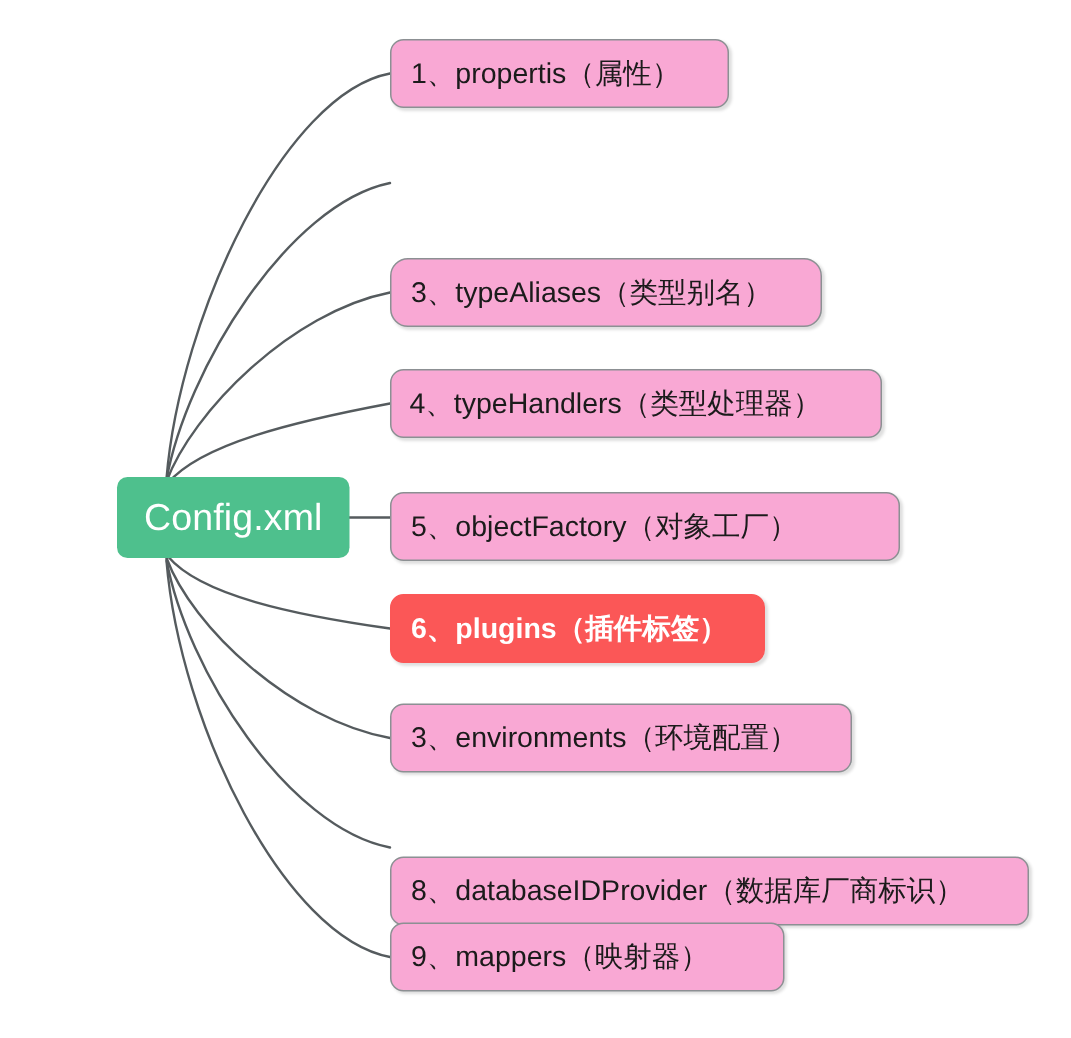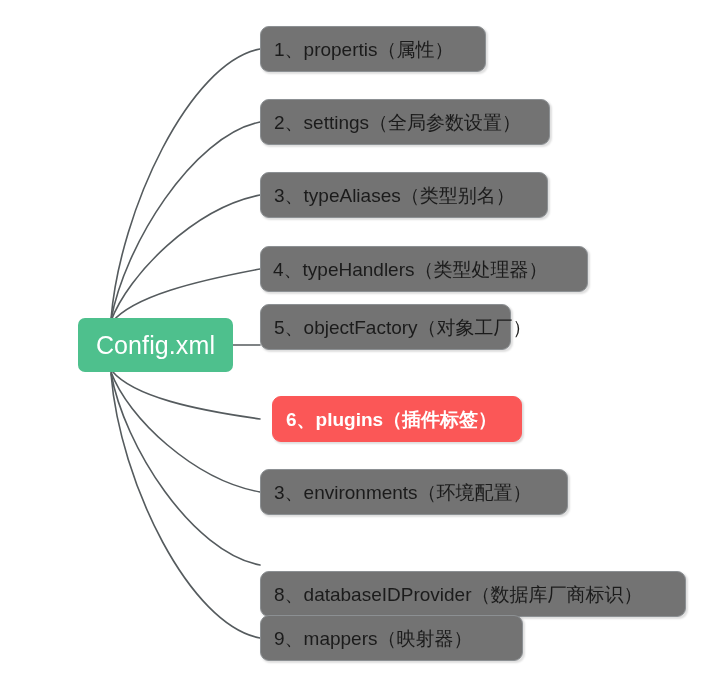--- a/index.html
+++ b/index.html
@@ -46,35 +46,34 @@
   .root-label {
     color: #ffffff;
     font-size: 25px;
     line-height: 1;
     letter-spacing: 0.1px;
     white-space: nowrap;
   }
   .leaf-node {
     position: absolute;
     height: 46px;
-    background: #737373;
+    background: #f9a8d4;
     border: 1.3px solid #8c9093;
     border-radius: 9px;
     box-sizing: border-box;
     display: flex;
     align-items: center;
     padding: 0 13px;
     z-index: 4;
     box-shadow: 1.5px 1.5px 2px rgba(0,0,0,0.13);
   }
   .leaf-node.highlight {
     background: #fb5757;
     border: 1.3px solid #fb5757;
     box-shadow: 1.5px 1.5px 2px rgba(0,0,0,0.13);
-    margin-left: 12px;
   }
   .leaf-text {
     font-size: 19px;
     color: #1b1b1b;
     white-space: nowrap;
     line-height: 1;
   }
   .leaf-node.highlight .leaf-text {
     color: #ffffff;
     font-weight: bold;
@@ -98,33 +97,30 @@
   </svg>
 
   <div class="root-node">
     <span class="root-label">Config.xml</span>
   </div>
 
   <div class="leaf-node" style="left:260px; top:26px; width:226px;">
     <span class="leaf-text">1、propertis（属性）</span>
   </div>
 
-  <div class="leaf-node" style="left:260px; top:99px; width:290px;">
-    <span class="leaf-text">2、settings（全局参数设置）</span>
-  </div>
 
-  <div class="leaf-node" style="left:260px; top:172px; width:288px;">
+  <div class="leaf-node" style="left:260px; top:172px; width:288px;border-radius:12px;">
     <span class="leaf-text">3、typeAliases（类型别名）</span>
   </div>
 
   <div class="leaf-node" style="left:260px; top:246px; width:328px;padding-left:12px;">
     <span class="leaf-text">4、typeHandlers（类型处理器）</span>
   </div>
 
-  <div class="leaf-node" style="left:260px; top:304px; width:251px;">
+  <div class="leaf-node" style="left:260px; top:328px; width:340px;">
     <span class="leaf-text">5、objectFactory（对象工厂）</span>
   </div>
 
   <div class="leaf-node highlight" style="left:260px; top:396px; width:250px;">
     <span class="leaf-text">6、plugins（插件标签）</span>
   </div>
 
   <div class="leaf-node" style="left:260px; top:469px; width:308px;">
     <span class="leaf-text">3、environments（环境配置）</span>
   </div>

